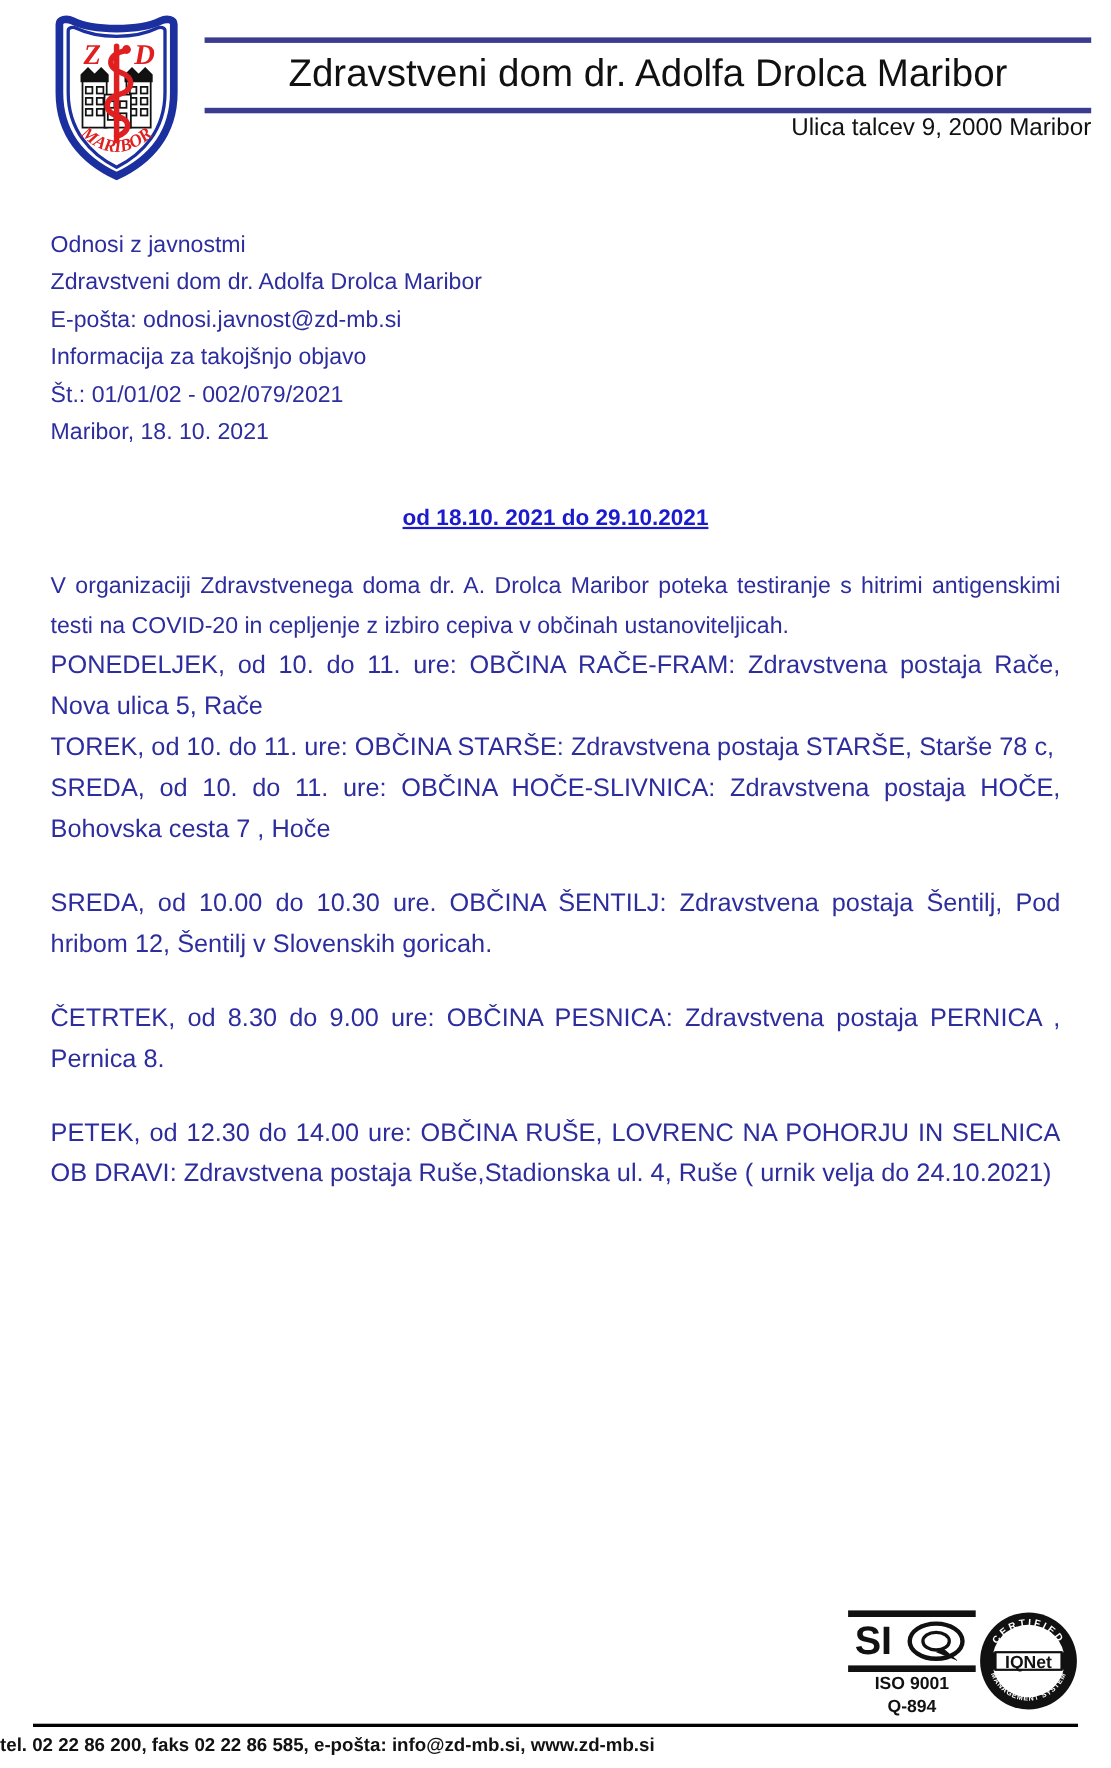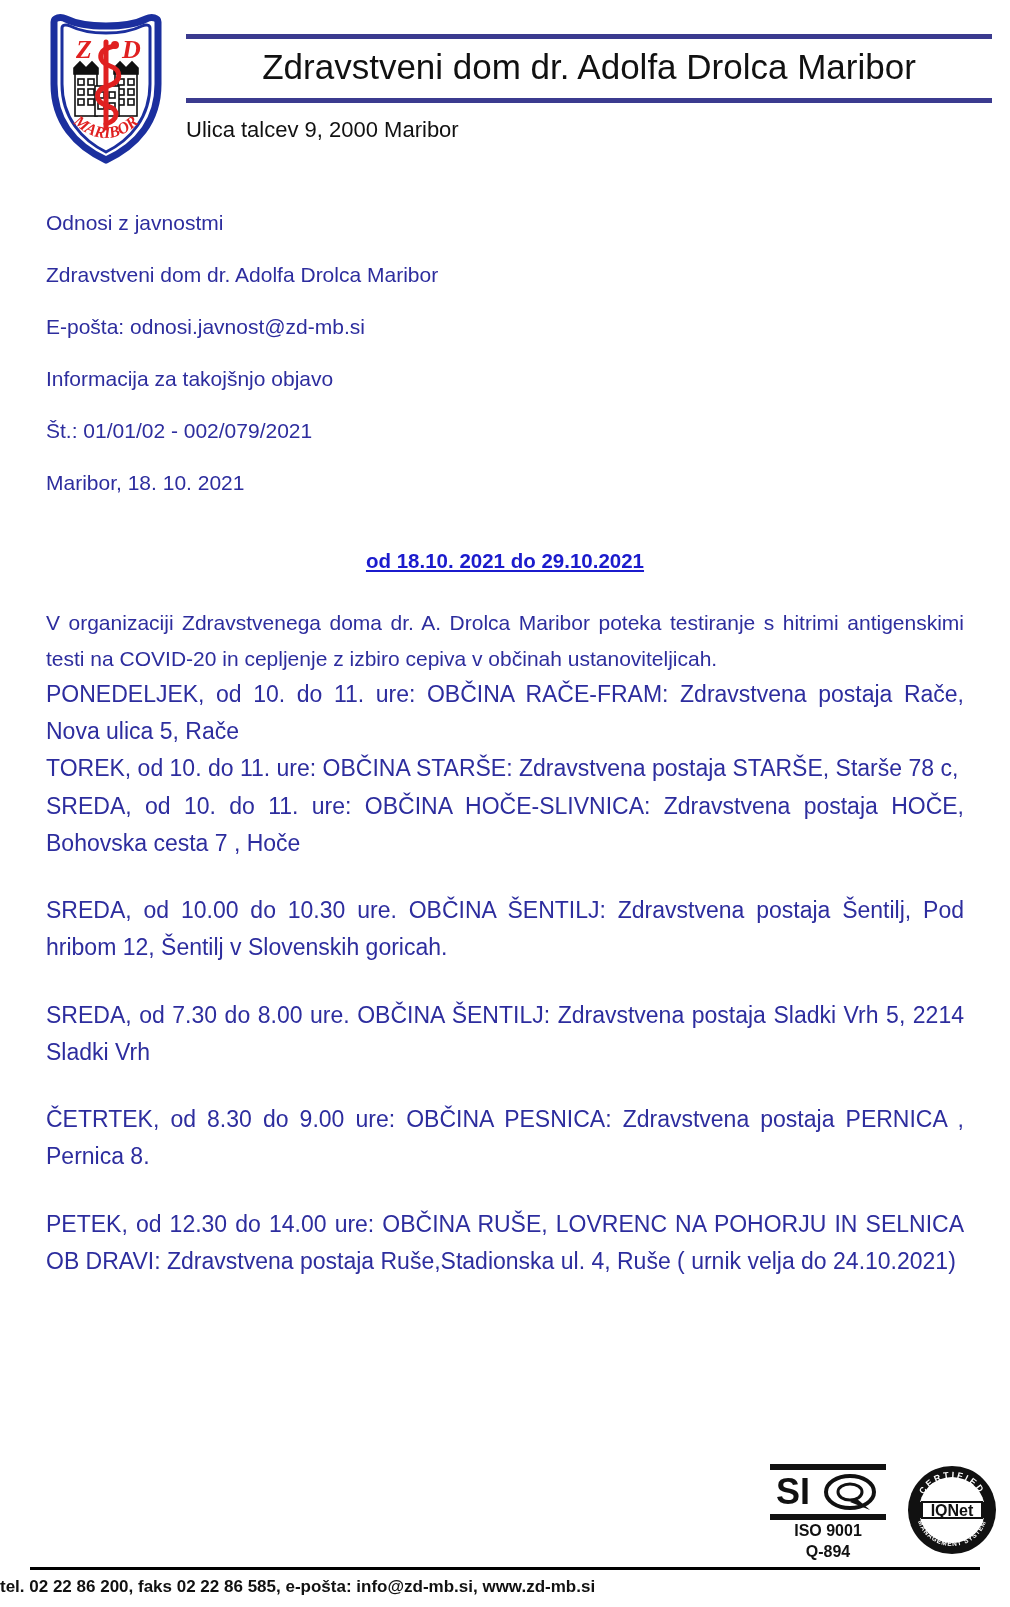--- a/index.html
+++ b/index.html
@@ -52,38 +52,37 @@
     font-size: 35px;
     color: #111111;
     text-align: center;
     letter-spacing: 0px;
     padding: 10px 0 12px 0;
     font-weight: normal;
     line-height: 1.05;
     white-space: nowrap;
   }
   .org-address {
-    text-align: left;
+    text-align: right;
     font-size: 22px;
     color: #111111;
-    padding-top: 14px;
   }
 
   
   .content {
     padding: 0 46px 0 46px;
     color: #2222a8;
   }
   .meta-block {
     margin-top: 34px;
     font-size: 21px;
     line-height: 1.62;
     color: #2d2d9e;
   }
-  .meta-line { white-space: nowrap; margin-top: 18px; }
+  .meta-line { white-space: nowrap; }
 
   .headline {
     margin-top: 42px;
     text-align: center;
     font-weight: bold;
     color: #1b1bcd;
     font-size: 20.5px;
     line-height: 1.62;
     padding: 0 44px;
   }
@@ -125,24 +124,25 @@
   
   .footer {
     position: absolute;
     left: 0;
     right: 0;
     bottom: 0;
     width: 1010px;
   }
   .cert-row {
     position: absolute;
-    right: 12px;
+    right: 29px;
     bottom: 46px;
     display: flex;
-    gap: 20px;
+    align-items: flex-end;
+    gap: 2px;
   }
   .siq-block {
     display: flex;
     flex-direction: column;
     align-items: center;
   }
   .siq-mark {
     border-top: 6px solid #111;
     border-bottom: 6px solid #111;
     padding: 2px 0;
@@ -257,21 +257,20 @@
       <span class="headline-dates">od 18.10. 2021 do 29.10.2021</span>
     </div>
 
     <div class="para">V organizaciji Zdravstvenega doma dr. A. Drolca Maribor poteka testiranje s hitrimi antigenskimi testi na COVID-20 in cepljenje z izbiro cepiva v občinah ustanoviteljicah.</div>
 
 
     <div class="sched-line sched-tight">PONEDELJEK, od 10. do 11. ure: OBČINA RAČE-FRAM: Zdravstvena postaja Rače, Nova ulica 5, Rače</div>
     <div class="sched-line sched-tight">TOREK, od 10. do 11. ure: OBČINA STARŠE: Zdravstvena postaja STARŠE, Starše 78 c,</div>
     <div class="sched-line sched-tight">SREDA, od 10. do 11. ure: OBČINA HOČE-SLIVNICA: Zdravstvena postaja HOČE, Bohovska cesta 7 , Hoče</div>
     <div class="sched-line sched-gap">SREDA, od 10.00 do 10.30 ure. OBČINA ŠENTILJ: Zdravstvena postaja Šentilj, Pod hribom 12, Šentilj v Slovenskih goricah.</div>
-    <div class="sched-line sched-gap">SREDA, od 7.30 do 8.00 ure. OBČINA ŠENTILJ: Zdravstvena postaja Sladki Vrh 5, 2214 Sladki Vrh</div>
     <div class="sched-line sched-gap">ČETRTEK, od 8.30 do 9.00 ure: OBČINA PESNICA: Zdravstvena postaja PERNICA , Pernica 8.</div>
     <div class="sched-line sched-gap">PETEK, od 12.30 do 14.00 ure: OBČINA RUŠE, LOVRENC NA POHORJU IN SELNICA OB DRAVI: Zdravstvena postaja Ruše,Stadionska ul. 4, Ruše ( urnik velja do 24.10.2021)</div>
 
   </div>
 
   <div class="footer">
 
     <div class="cert-row">
 
       <div class="siq-block">

